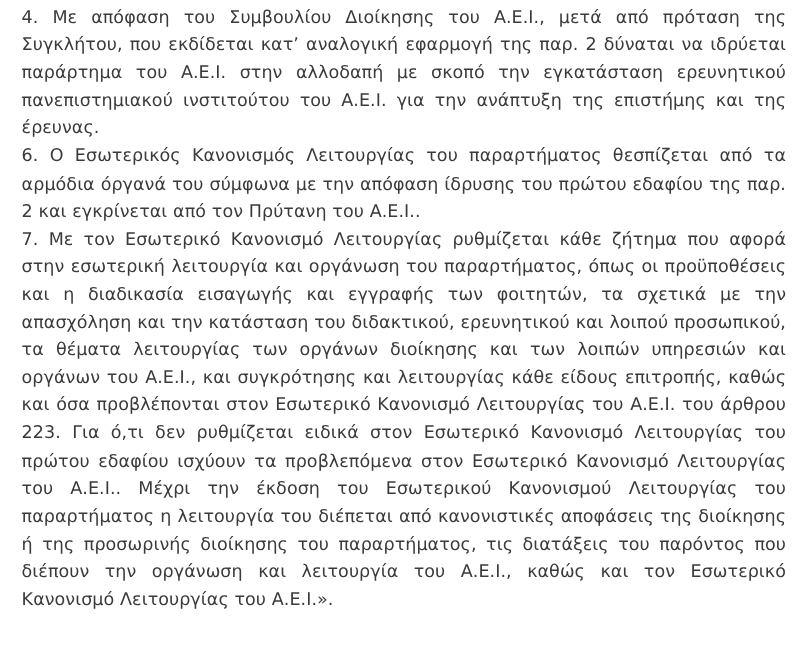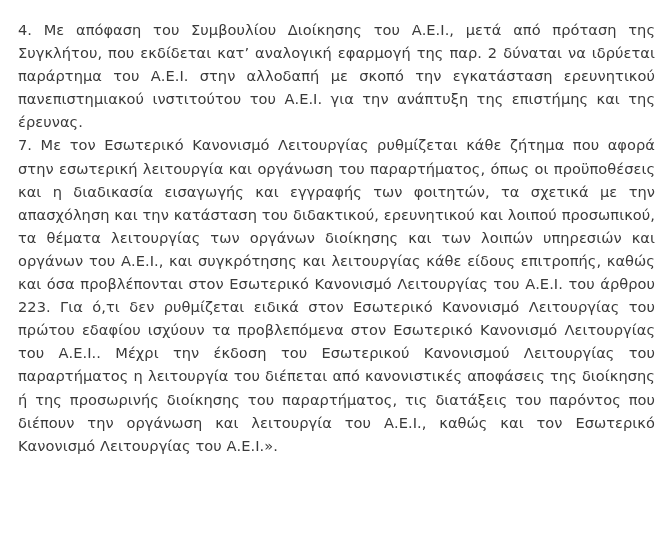--- a/index.html
+++ b/index.html
@@ -14,21 +14,21 @@
     overflow: hidden;
     font-family: "DejaVu Sans", "Liberation Sans", sans-serif;
     color: #3a3a3a;
     -webkit-font-smoothing: antialiased;
   }
 
   #document-page {
     box-sizing: border-box;
     width: 670px;
     height: 558px;
-    padding: 18px 15px 0 18px;
+    padding: 3px 15px 0 18px;
     background: #ffffff;
   }
 
   .para {
     margin: 0;
     padding: 0;
     font-size: 14.6px;
     line-height: 23.1px;
     text-align: justify;
     text-justify: inter-word;
@@ -45,16 +45,17 @@
   }
 </style>
 </head>
 <body>
 
 <div id="document-page">
 
   <p class="para">4. Με απόφαση του Συμβουλίου Διοίκησης του Α.Ε.Ι., μετά από πρόταση της Συγκλήτου, που εκδίδεται κατ’ αναλογική εφαρμογή της παρ. 2 δύναται να ιδρύεται παράρτημα του Α.Ε.Ι. στην αλλοδαπή με σκοπό την εγκατάσταση ερευνητικού πανεπιστημιακού ινστιτούτου του Α.Ε.Ι. για την ανάπτυξη της επιστήμης και της έρευνας.</p>
 
 
+  <p class="para">6. Ο Εσωτερικός Κανονισμός Λειτουργίας του παραρτήματος θεσπίζεται από τα αρμόδια όργανά του σύμφωνα με την απόφαση ίδρυσης του πρώτου εδαφίου της παρ. 2 και εγκρίνεται από τον Πρύτανη του Α.Ε.Ι..</p>
 
   <p class="para">7. Με τον Εσωτερικό Κανονισμό Λειτουργίας ρυθμίζεται κάθε ζήτημα που αφορά στην εσωτερική λειτουργία και οργάνωση του παραρτήματος, όπως οι προϋποθέσεις και η διαδικασία εισαγωγής και εγγραφής των φοιτητών, τα σχετικά με την απασχόληση και την κατάσταση του διδακτικού, ερευνητικού και λοιπού προσωπικού, τα θέματα λειτουργίας των οργάνων διοίκησης και των λοιπών υπηρεσιών και οργάνων του Α.Ε.Ι., και συγκρότησης και λειτουργίας κάθε είδους επιτροπής, καθώς και όσα προβλέπονται στον Εσωτερικό Κανονισμό Λειτουργίας του Α.Ε.Ι. του άρθρου 223. Για ό,τι δεν ρυθμίζεται ειδικά στον Εσωτερικό Κανονισμό Λειτουργίας του πρώτου εδαφίου ισχύουν τα προβλεπόμενα στον Εσωτερικό Κανονισμό Λειτουργίας του Α.Ε.Ι.. Μέχρι την έκδοση του Εσωτερικού Κανονισμού Λειτουργίας του παραρτήματος η λειτουργία του διέπεται από κανονιστικές αποφάσεις της διοίκησης ή της προσωρινής διοίκησης του παραρτήματος, τις διατάξεις του παρόντος που διέπουν την οργάνωση και λειτουργία του Α.Ε.Ι., καθώς και τον Εσωτερικό Κανονισμό Λειτουργίας του Α.Ε.Ι.».</p>
 
 </div>
 
 </body></html>

